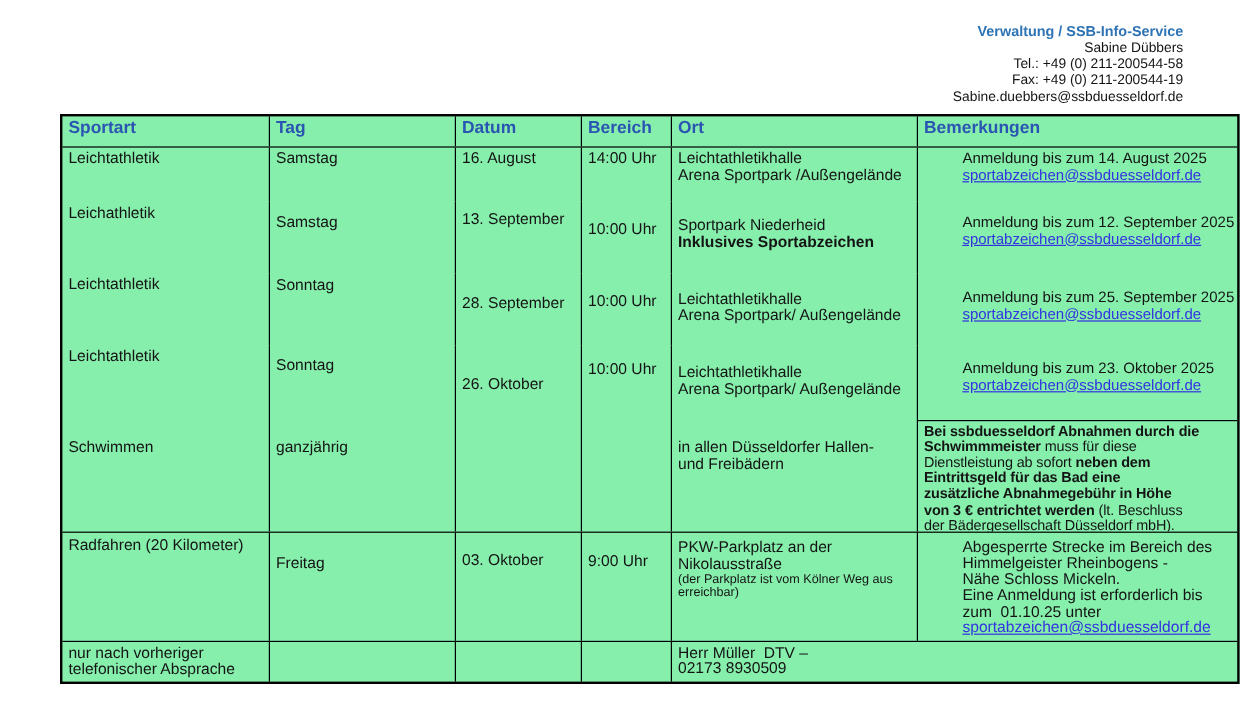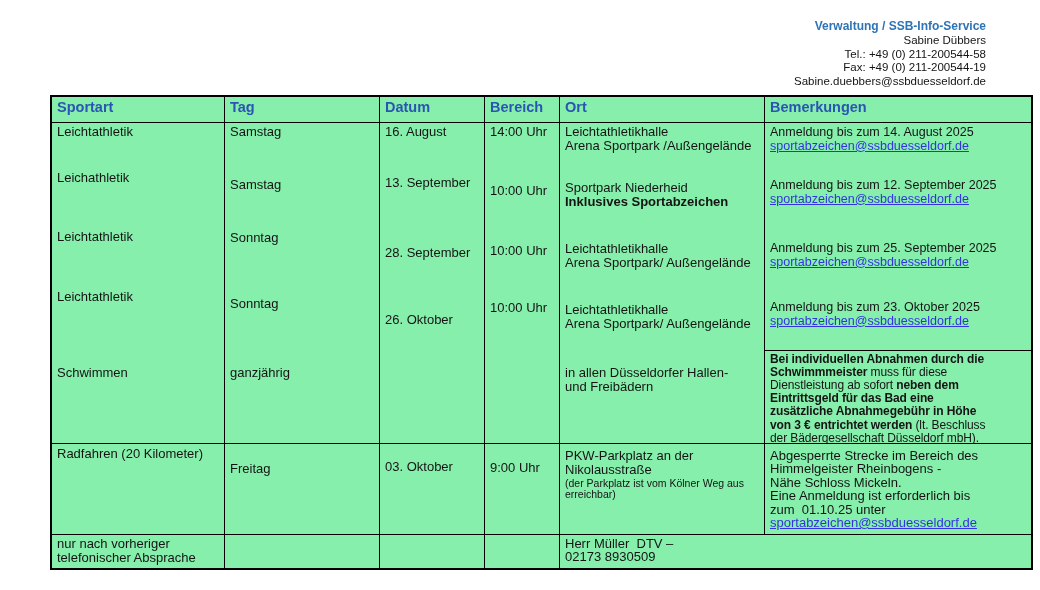--- a/index.html
+++ b/index.html
@@ -25,21 +25,21 @@
   .td{
     box-sizing:border-box;border-right:1.5px solid var(--border,#000);
     padding:2px 4px 0 5px;overflow:hidden;font-size:13px;line-height:14.5px;
   }
   .td:last-child{border-right:none;}
   .thead{height:25.5px;border-bottom:1.5px solid var(--border,#000);}
   .thead .td{
     font-weight:bold;color:var(--header-text,#2B55B2);font-size:14.5px;padding-top:3px;
   }
   .sep-top{border-top:1.5px solid var(--border,#000);}
-  .bem{font-size:12.5px;line-height:14px;}
+  .bem{font-size:12.5px;line-height:14px;margin-left:32px;}
   .t{white-space:pre;}
   .bold{font-weight:bold;}
   .link{
     color:var(--link,#3333E0);text-decoration:underline;cursor:pointer;
     white-space:pre;display:inline-block;text-align:right;
   }
   .small-note{font-size:10.5px;line-height:11.5px;}
   .remark-line{font-size:12px;line-height:13.2px;white-space:pre;letter-spacing:-0.1px;}
   .remark-line .b{font-weight:bold;}
   .rad-bem .t{font-size:13px;line-height:13.5px;}
@@ -130,21 +130,21 @@
   <div class="tr" style="height:93px">
     <div class="td" style="padding-top:16px">Schwimmen</div>
     <div class="td" style="padding-top:16px">ganzjährig</div>
     <div class="td"></div>
     <div class="td"></div>
     <div class="td" style="padding-top:16px">
       <div class="t">in allen Düsseldorfer Hallen-</div>
       <div class="t">und Freibädern</div>
     </div>
     <div class="td sep-top">
-      <div class="remark-line"><span class="b">Bei individuellen Abnahmen durch die</span></div>
+      <div class="remark-line"><span class="b">Bei ssbduesseldorf Abnahmen durch die</span></div>
       <div class="remark-line"><span class="b">Schwimmmeister</span><span> muss für diese</span></div>
       <div class="remark-line"><span>Dienstleistung ab sofort </span><span class="b">neben dem</span></div>
       <div class="remark-line"><span class="b">Eintrittsgeld für das Bad eine</span></div>
       <div class="remark-line"><span class="b">zusätzliche Abnahmegebühr in Höhe</span></div>
       <div class="remark-line"><span class="b">von 3 € entrichtet werden</span><span> (lt. Beschluss</span></div>
       <div class="remark-line"><span>der Bädergesellschaft Düsseldorf mbH).</span></div>
     </div>
   </div>
 
   <div class="tr sep-top" style="height:91px">

